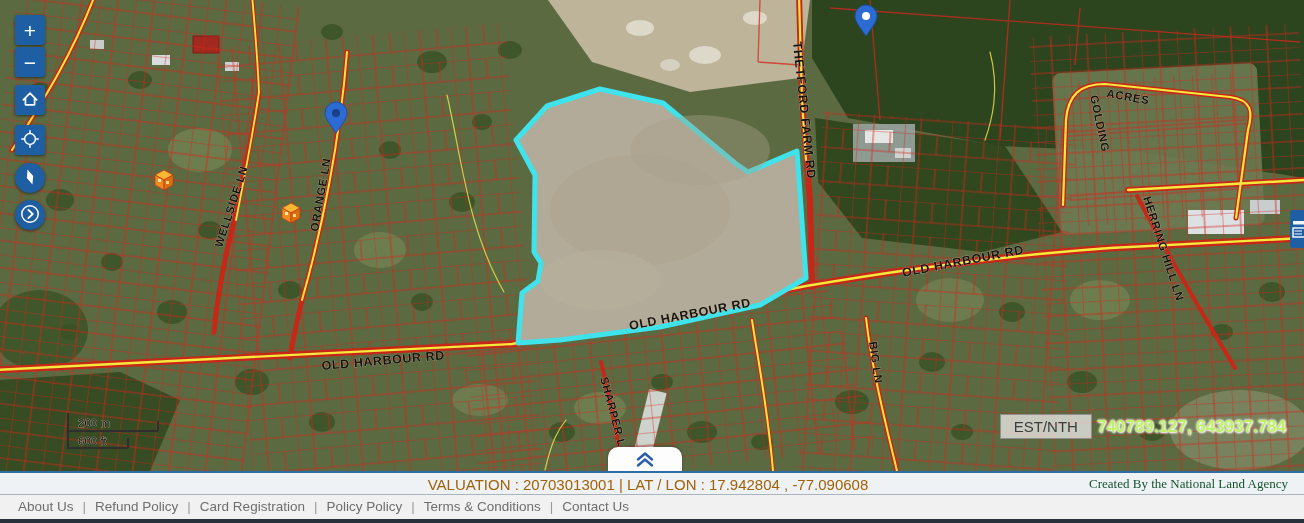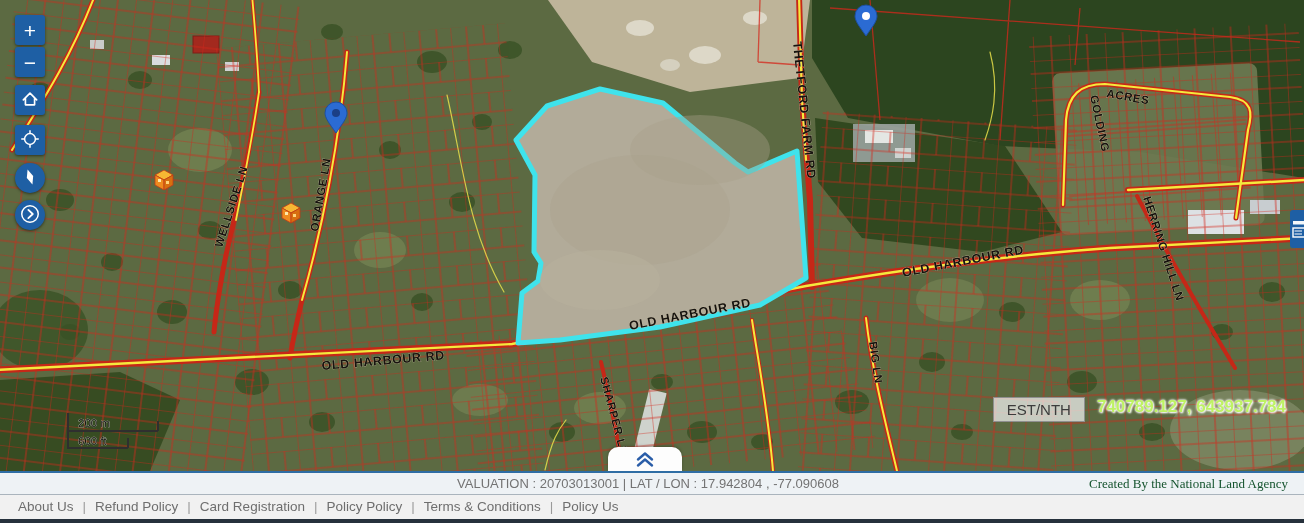--- a/index.html
+++ b/index.html
@@ -15,42 +15,42 @@
   .sb-t { font-size:11.5px; fill:#161616; paint-order:stroke; stroke:#d8d8cc; stroke-width:.5px; }
 
   
   .btn { position:absolute; left:15px; width:30px; height:30px; background:#1e5fa4;
          border:none; border-radius:3px; color:#fff; display:flex; align-items:center;
          justify-content:center; box-shadow:0 1px 3px rgba(0,0,0,.5); cursor:pointer; padding:0; }
   .btn.round { border-radius:50%; }
   .glyph { font-size:21px; font-weight:500; line-height:1; }
 
   
-  #coord-box { position:absolute; right:18px; top:397px; display:flex; gap:12px; }
+  #coord-box { position:absolute; right:18px; top:414px; display:flex; align-items:center; gap:5px; }
   #coord-box .cb-label { background:rgba(242,242,242,.72); border:1px solid #8f8f8f;
         padding:3px 13px; font-size:15px; color:#3c3c3c; }
   #coord-box .cb-value { font-size:17px; font-weight:bold; color:#bef264;
         text-shadow:0 0 3px #fff, 0 0 2px #fff, 1px 1px 2px #fff; }
 
   
   #collapse-tab { position:absolute; left:608px; top:447px; width:74px; height:24px;
         background:#fdfdfd; border-radius:10px 10px 0 0; display:flex; align-items:center;
         justify-content:center; box-shadow:0 -1px 3px rgba(0,0,0,.25); cursor:pointer; }
 
   
   #edge-toggle { position:absolute; right:0; top:210px; width:14px; height:38px;
         background:#1e5fa4; border-radius:3px 0 0 3px; cursor:pointer; overflow:hidden; }
 
   
   #status-bar { position:absolute; left:0; top:471px; width:1304px; height:23px;
         background:#eef2f5; border-top:2px solid #2e6da4; font-size:13px; }
   #status-left { position:absolute; left:16px; top:3px; color:#31485e; }
   #status-left .sep { margin:0 10px; color:#6f8296; }
   #status-center { position:absolute; left:0; right:8px; top:3px; text-align:center;
-        color:#737373; font-size:13px; }
+        color:#a16207; font-size:15px; }
   #status-right { position:absolute; right:16px; top:3px; color:#14532d;font-family:Liberation Serif, serif; }
 
   
   #footer { position:absolute; left:0; top:494px; width:1304px; height:29px; background:#f1f1f1;
         border-top:1px solid #aab4bd; border-bottom:4px solid #26313c; font-size:13.5px;
         color:#6e6e6e; line-height:24px; padding-left:18px; }
   #footer a { color:#6e6e6e; text-decoration:none; cursor:pointer; }
   #footer .sep { margin:0 9px; color:#9a9a9a; }
 </style>
 </head>
@@ -285,16 +285,16 @@
       <path d="M4 15.5 L11 9.5 L18 15.5" stroke="#2a5da8" stroke-width="2.4" fill="none" stroke-linecap="round" stroke-linejoin="round"></path>
     </svg>
   </div>
 
   <div id="status-bar">
     <div id="status-center">VALUATION : 20703013001 | LAT / LON : 17.942804 , -77.090608</div>
     <div id="status-right">Created By the National Land Agency</div>
   </div>
 
   <div id="footer">
-    <a>About Us</a><span class="sep">|</span><a>Refund Policy</a><span class="sep">|</span><a>Card Registration</a><span class="sep">|</span><a>Policy Policy</a><span class="sep">|</span><a>Terms &amp; Conditions</a><span class="sep">|</span><a>Policy Us</a>
+    <a>About Us</a><span class="sep">|</span><a>Refund Policy</a><span class="sep">|</span><a>Card Registration</a><span class="sep">|</span><a>Policy Policy</a><span class="sep">|</span><a>Terms &amp; Conditions</a><span class="sep">|</span><a>Contact Us</a>
   </div>
 
 </div>
 
 </body></html>

